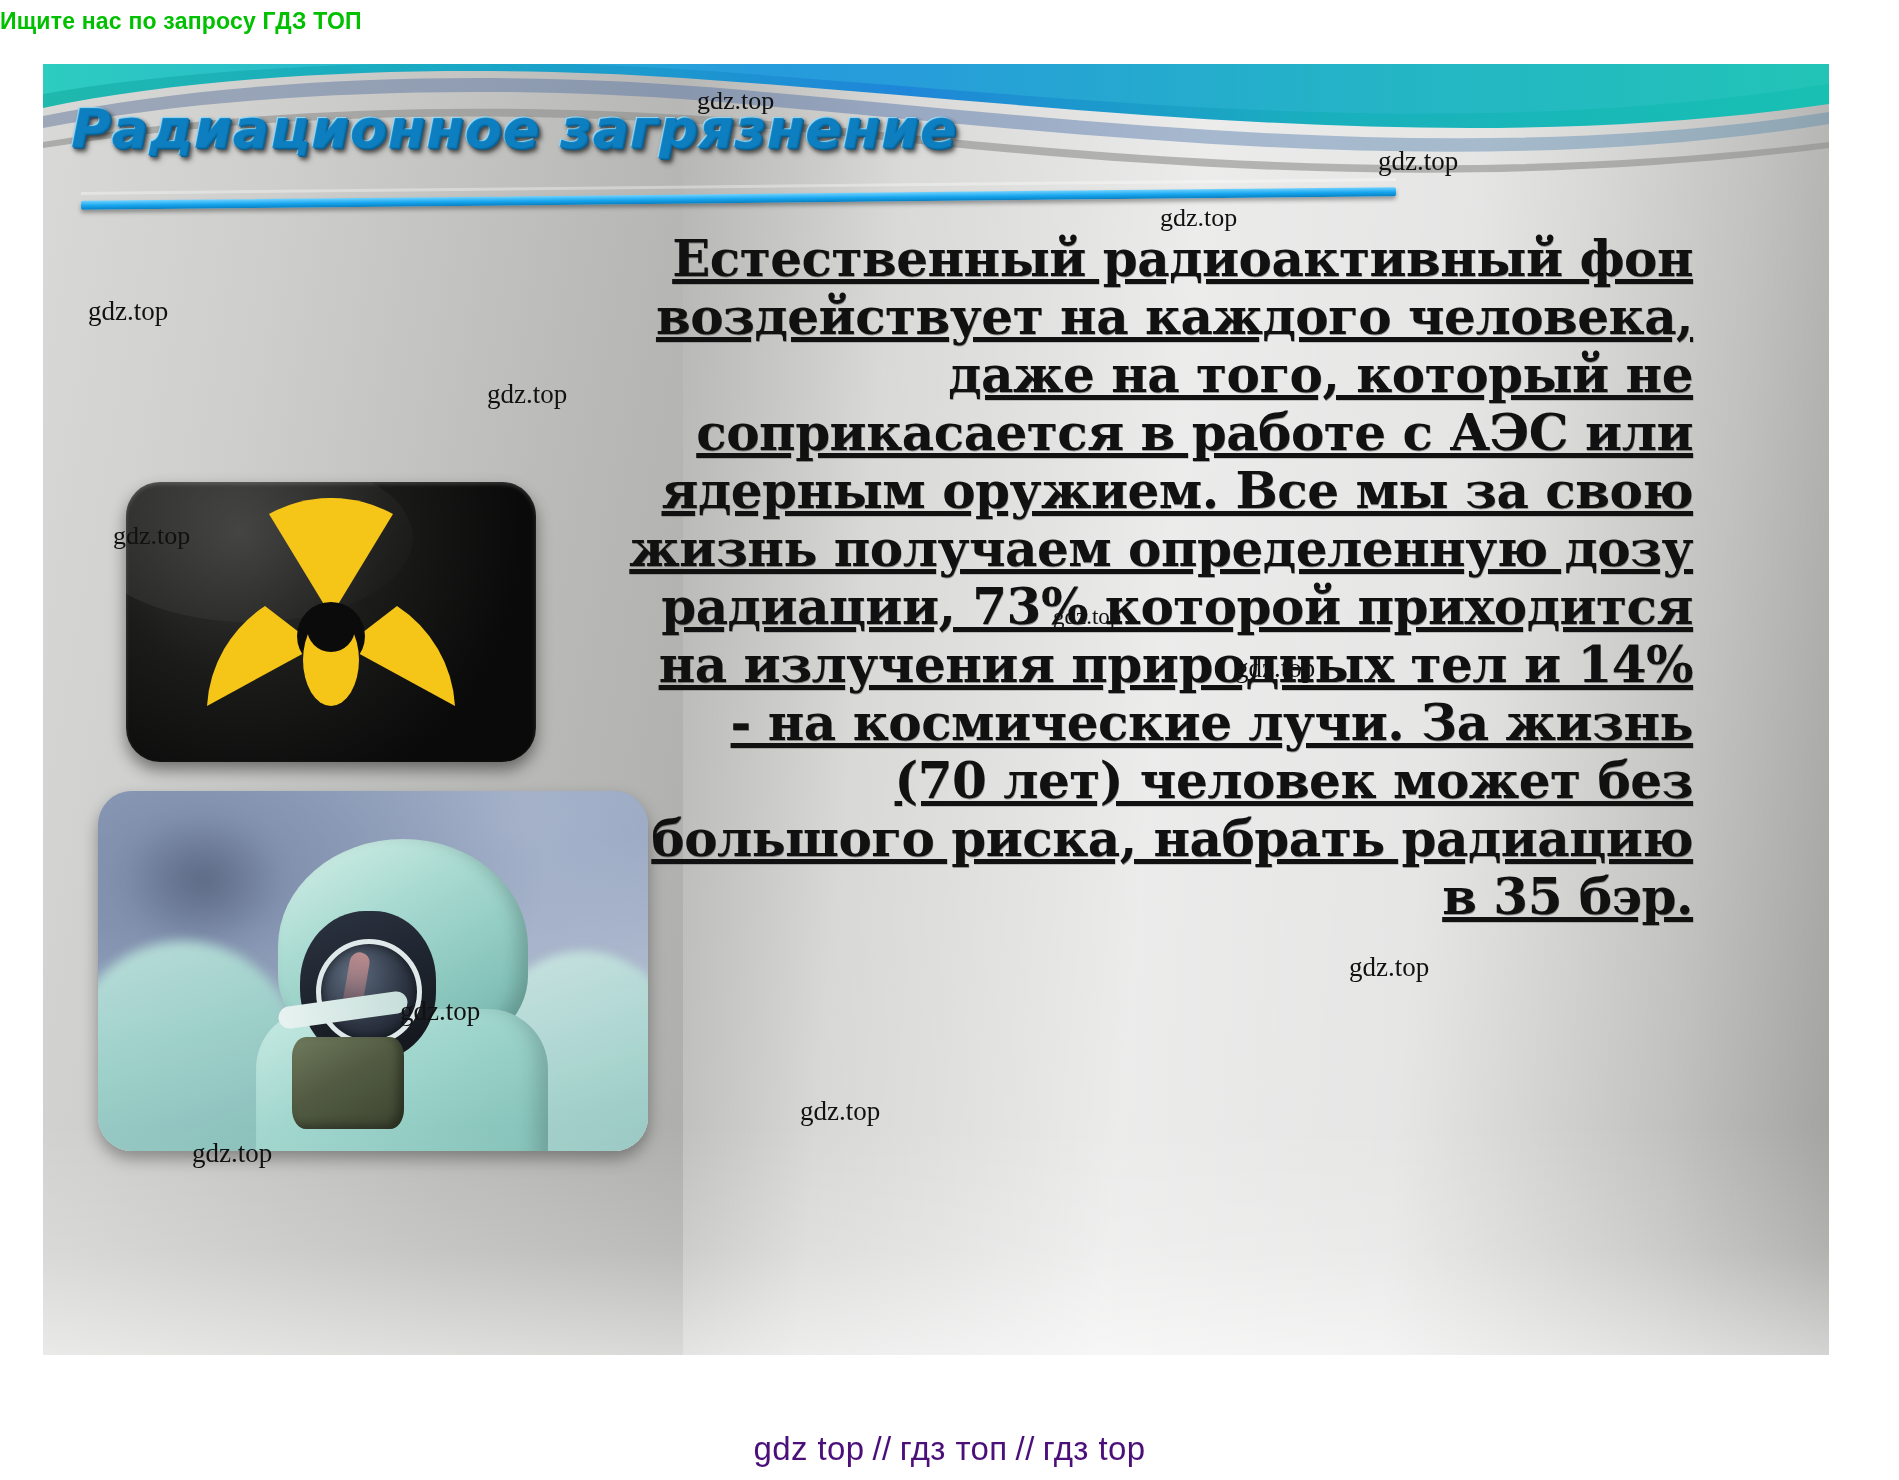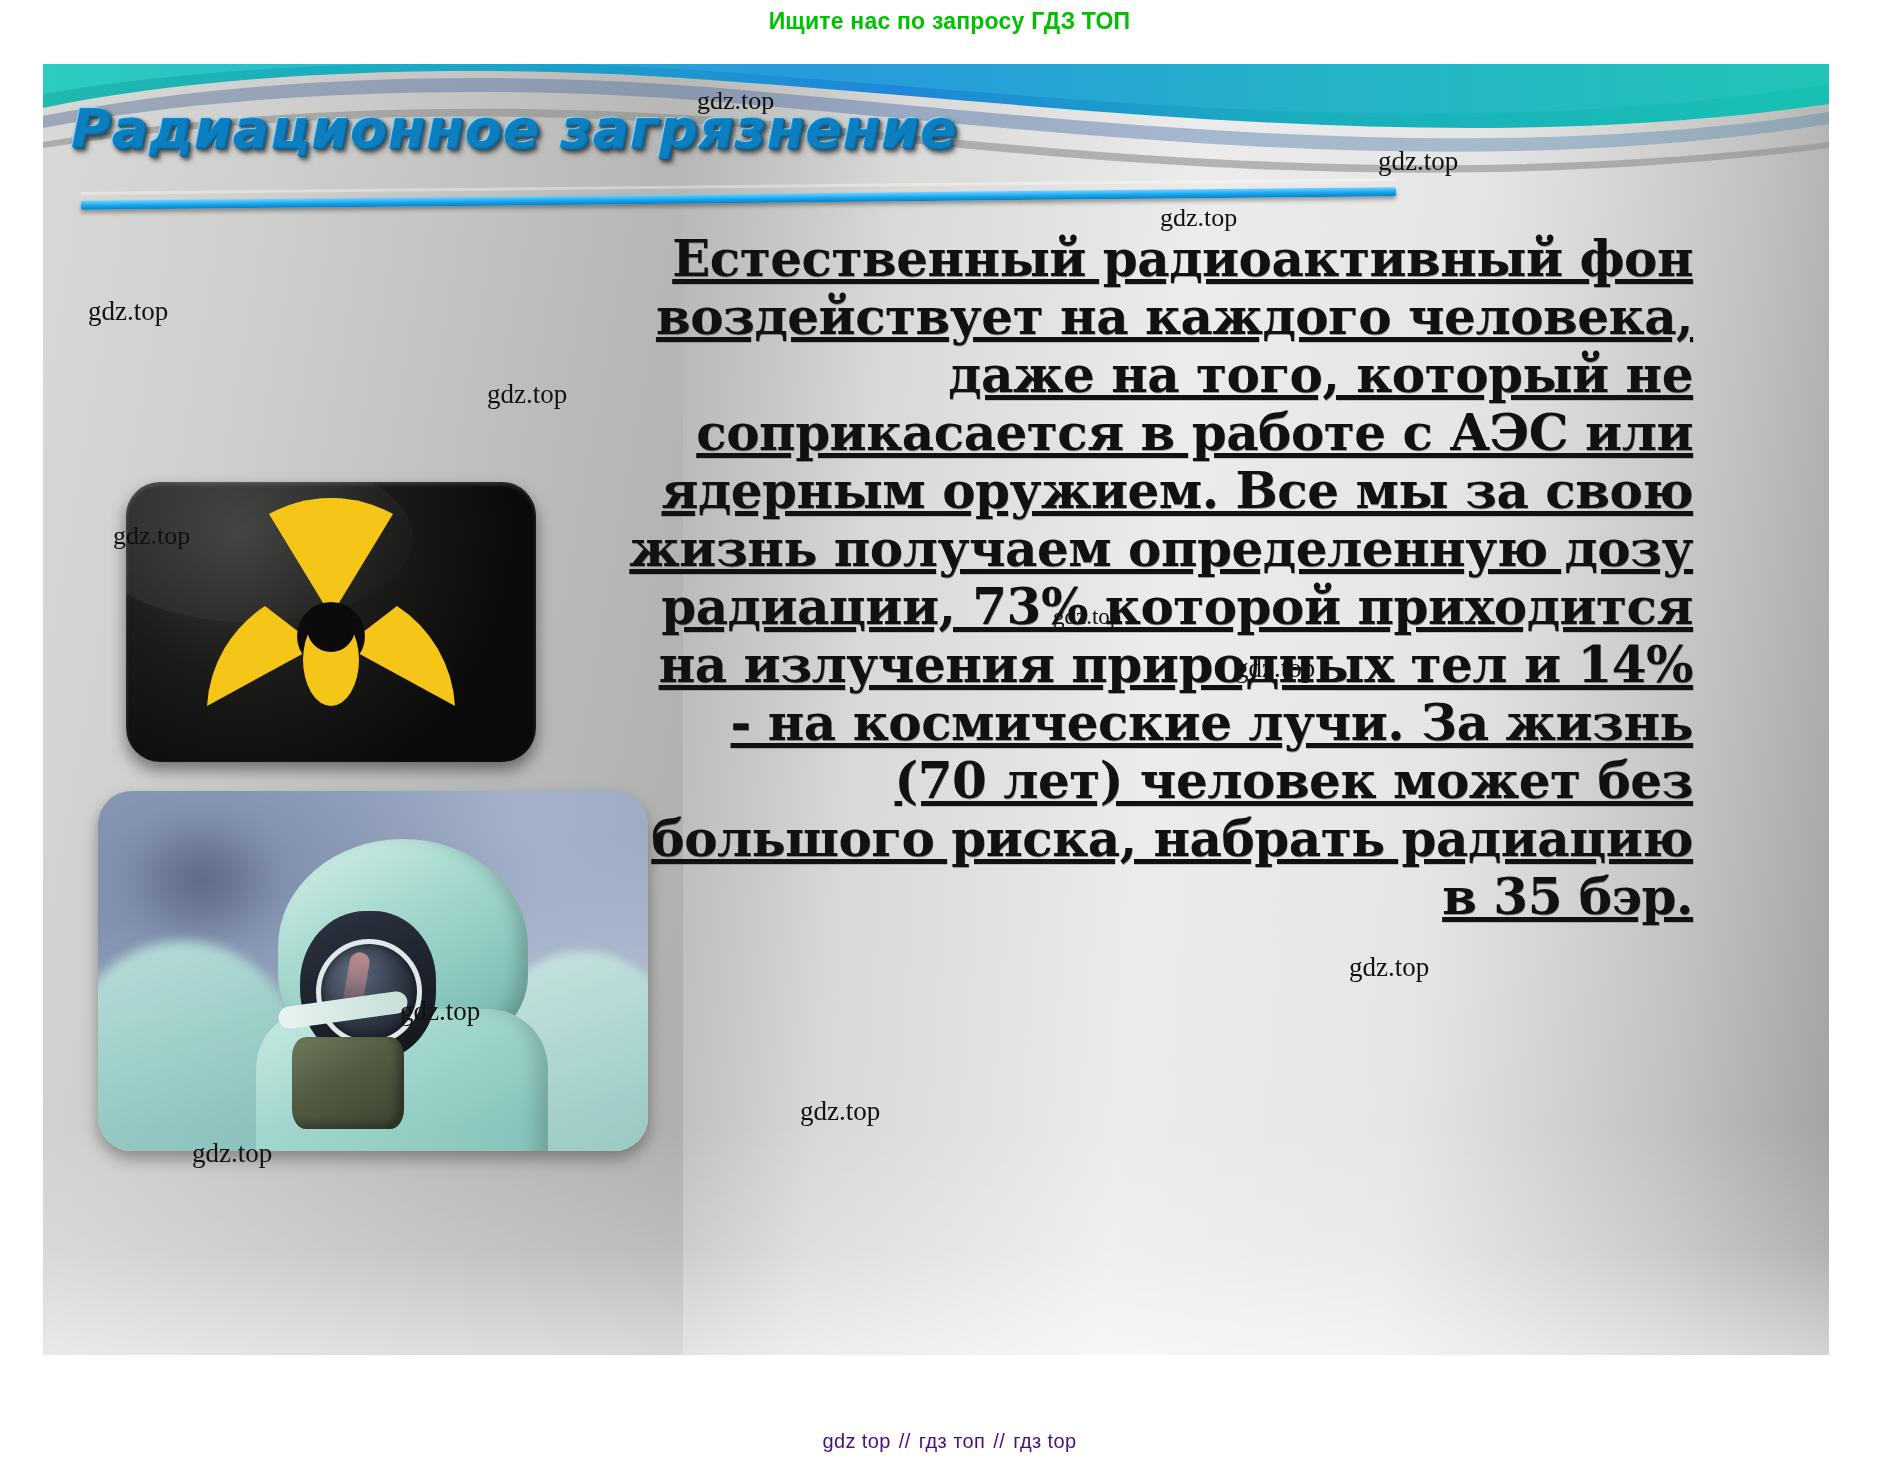--- a/index.html
+++ b/index.html
@@ -17,21 +17,21 @@
 
   
   #promo-banner {
     position: absolute;
     top: 0;
     left: 0;
     width: 1899px;
     height: 42px;
     display: flex;
     align-items: center;
-    justify-content: center;
+    justify-content: flex-start;
     color: #00c000;
     font-size: 23px;
     font-weight: bold;
     letter-spacing: 0.2px;
     font-family: "Liberation Sans", sans-serif;
   }
 
   
   #slide {
     position: absolute;
@@ -308,21 +308,21 @@
 
   
   #footer-links {
     position: absolute;
     left: 0;
     top: 1430px;
     width: 1899px;
     text-align: center;
     color: #4b0f7a;
     font-family: "Liberation Sans", sans-serif;
-    font-size: 20px;
+    font-size: 33px;
     letter-spacing: 0.4px;
   }
   #footer-links span { margin: 0 4px; }
 </style>
 </head>
 <body>
 
 <div id="promo-banner">
   <span>Ищите нас по запросу ГДЗ ТОП</span>
 </div>

